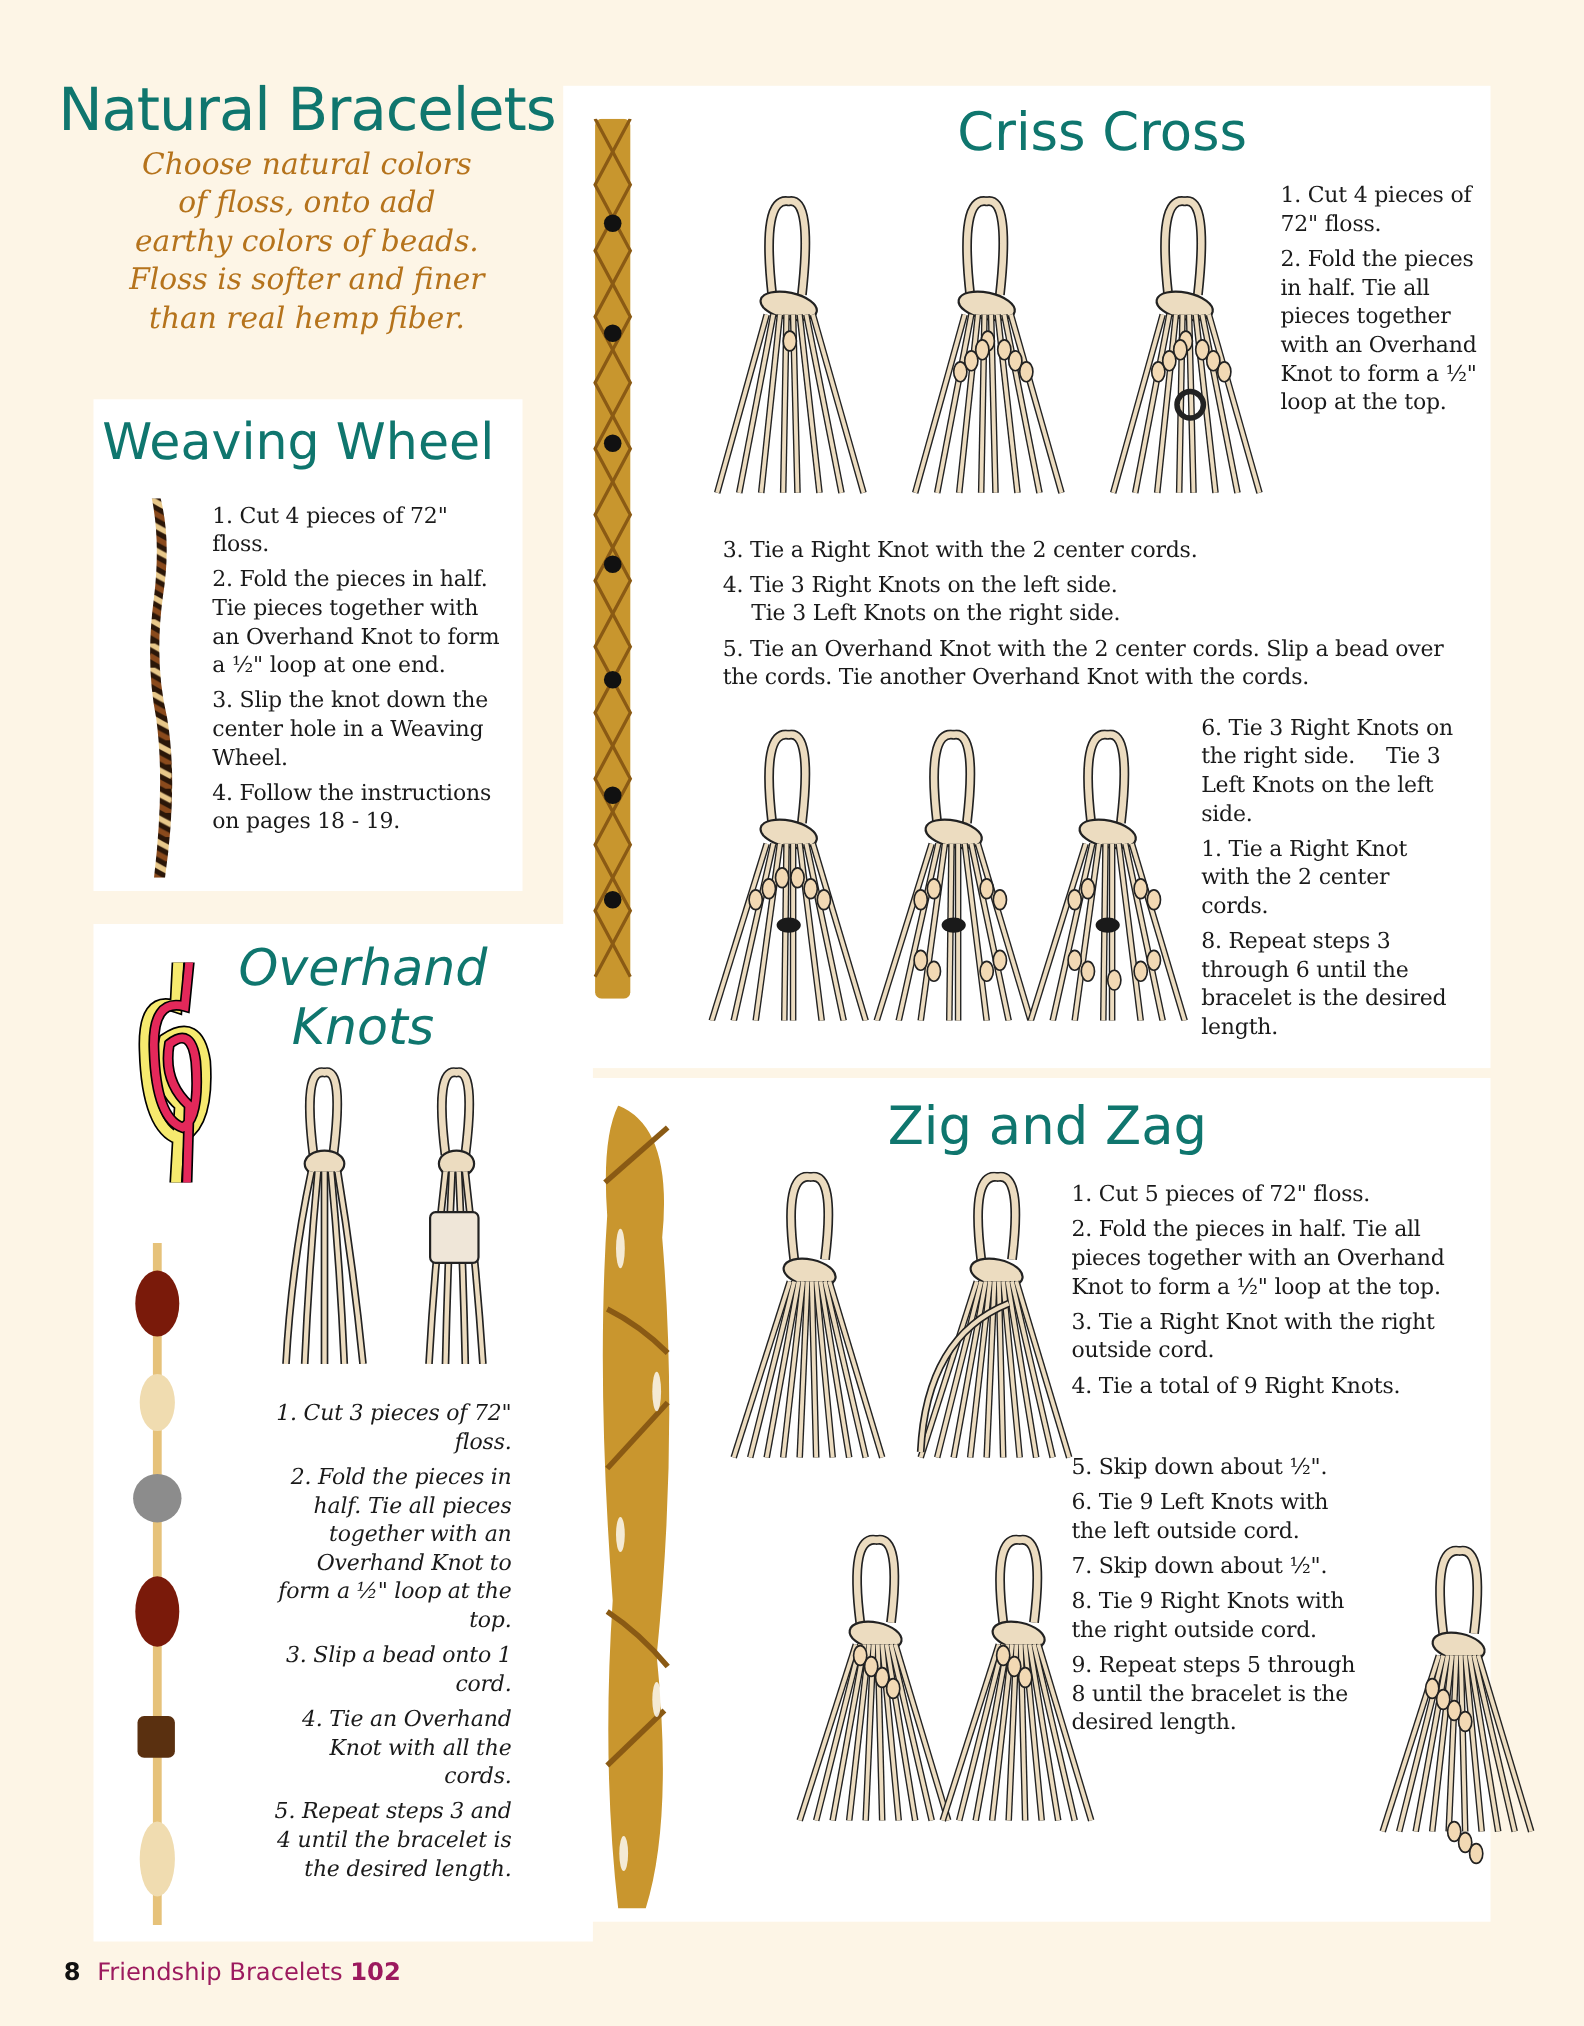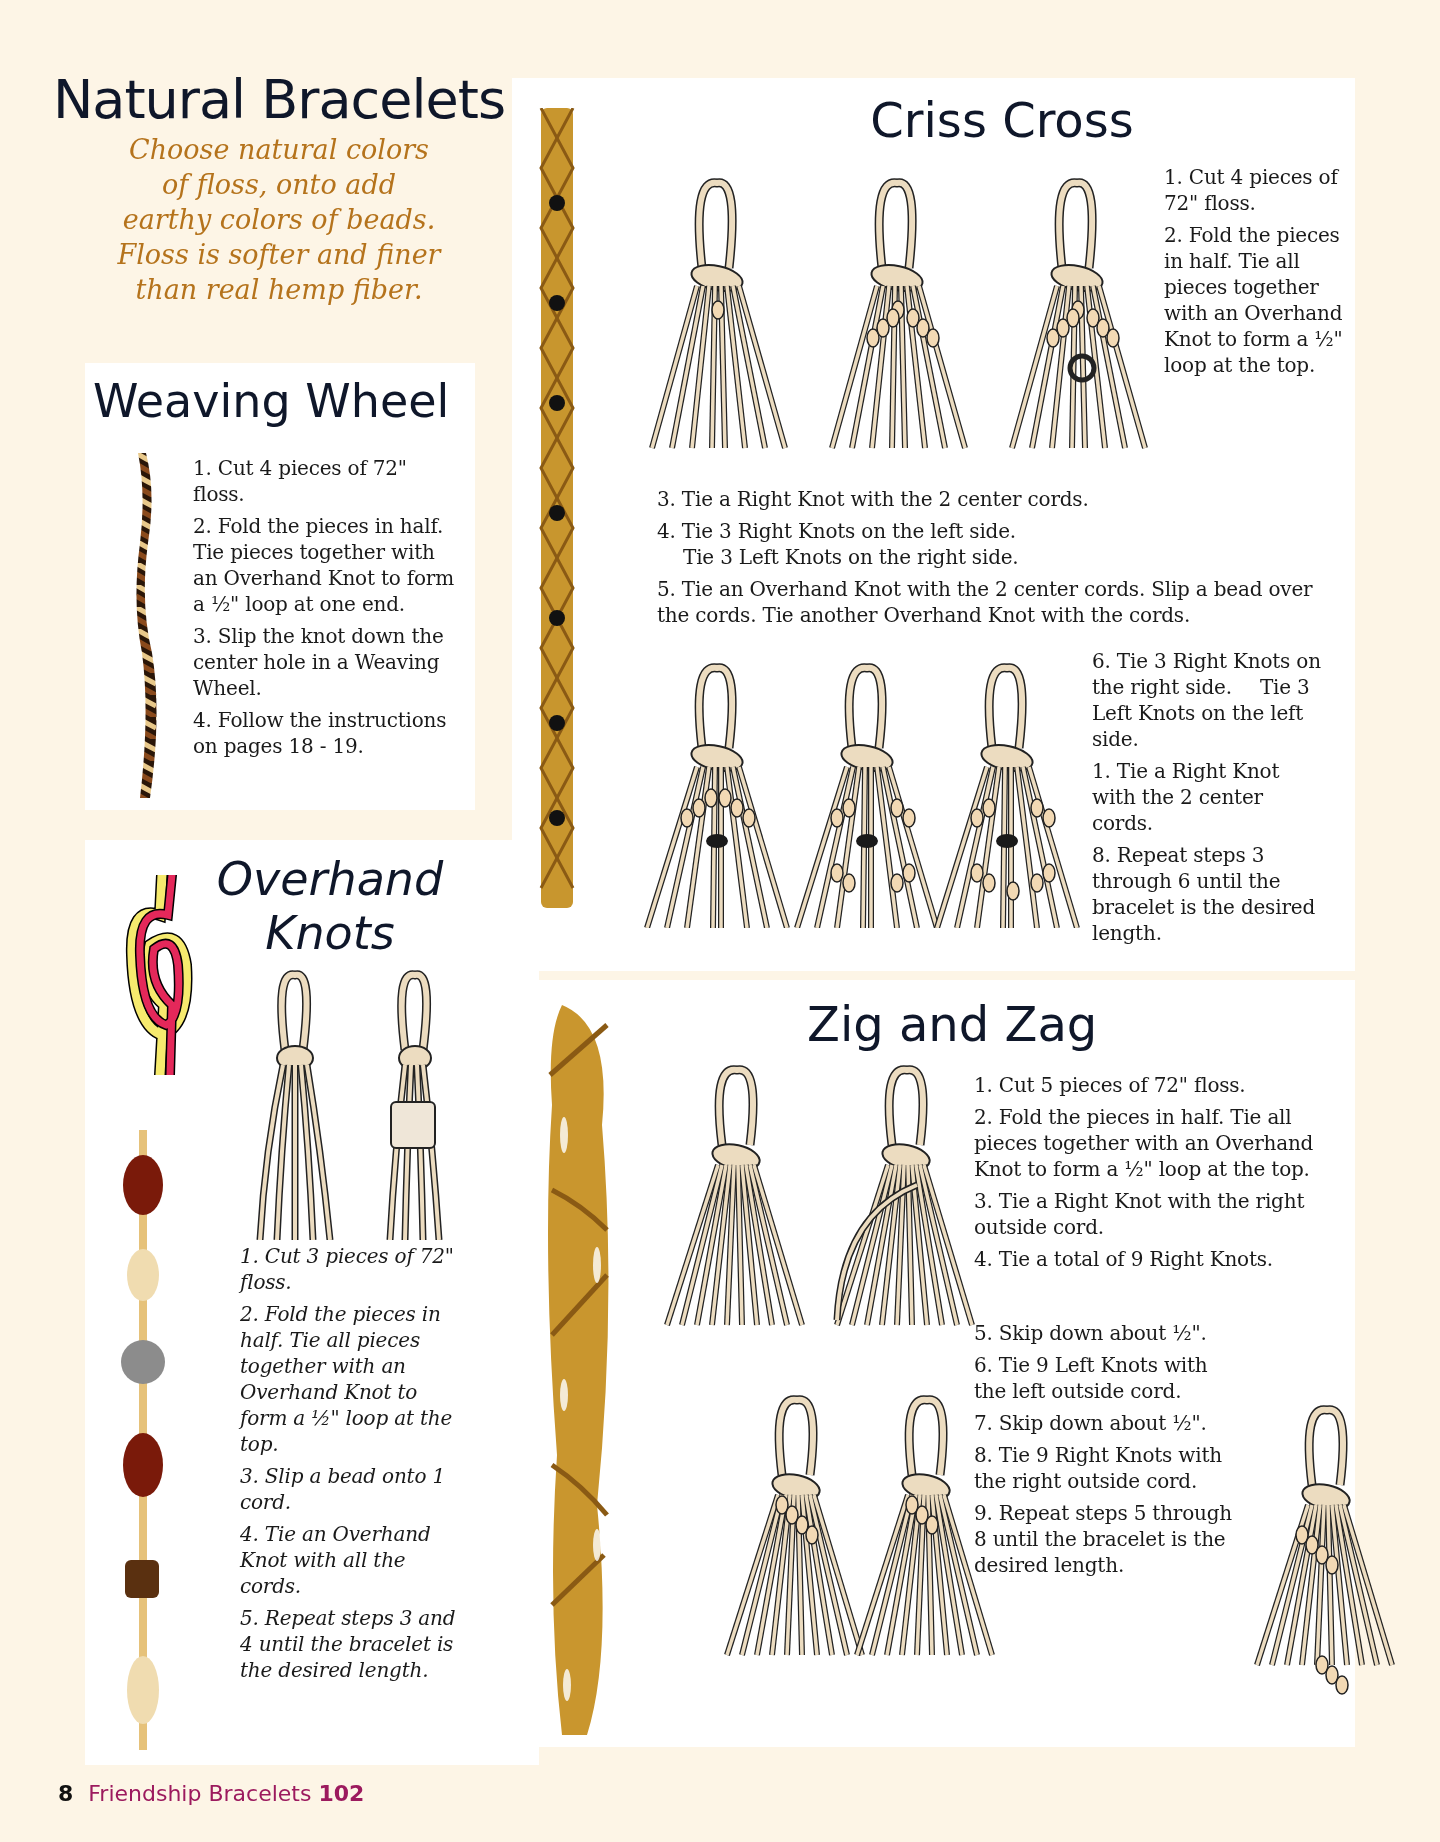--- a/index.html
+++ b/index.html
@@ -1,20 +1,20 @@
 <!DOCTYPE html>
 <html><head>
 <meta charset="utf-8">
 <style>
   * { box-sizing: border-box; margin: 0; padding: 0; }
   html, body { width: 1440px; height: 1842px; background: #fdf5e6; overflow: hidden; }
   body { position: relative; font-family: "DejaVu Serif", serif; color: #1a1a1a; }
   .abs { position: absolute; }
   .panel { position: absolute; background: #ffffff; }
-  .title-sans { font-family: "DejaVu Sans", sans-serif; color: #0f172a; font-weight: normal; }
+  .title-sans { font-family: "DejaVu Sans", sans-serif; color: #0f766e; font-weight: normal; }
   .script { font-family: "DejaVu Serif", serif; font-style: italic; color: #b5731c; }
   .steps p { font-size: 20px; line-height: 26px; margin-bottom: 6px; letter-spacing: -0.2px; }
   .steps p .indent { display: block; padding-left: 26px; }
   svg { display: block; }
   .footer { font-family: "DejaVu Sans", sans-serif; }
 </style>
 </head>
 <body>
 
 <div class="abs" style="left:48px; top:68px; width:462px; text-align:center;">
@@ -111,21 +111,21 @@
     <svg width="60" height="620" viewBox="0 0 60 620">
       <path d="M30,0 L30,620" stroke="#e6c27a" stroke-width="8"></path>
       <ellipse cx="30" cy="55" rx="20" ry="30" fill="#7a1a0a"></ellipse>
       <ellipse cx="30" cy="145" rx="16" ry="26" fill="#f0dcb0"></ellipse>
       <circle cx="30" cy="232" r="22" fill="#8c8c8c"></circle>
       <ellipse cx="30" cy="335" rx="20" ry="32" fill="#7a1a0a"></ellipse>
       <rect x="12" y="430" width="34" height="38" rx="6" fill="#5a3010"></rect>
       <ellipse cx="30" cy="560" rx="16" ry="34" fill="#f0dcb0"></ellipse>
     </svg>
   </div>
-  <div class="steps" style="position:absolute; left:155px; top:403px; width:225px;">
+  <div class="steps" style="position:absolute; left:155px; top:431px; width:225px;text-align:right;">
     <p>1. Cut 3 pieces of 72" floss.</p>
     <p>2. Fold the pieces in half. Tie all pieces together with an Overhand Knot to form a ½" loop at the top.</p>
     <p>3. Slip a bead onto 1 cord.</p>
     <p>4. Tie an Overhand Knot with all the cords.</p>
     <p>5. Repeat steps 3 and 4 until the bracelet is the desired length.</p>
   </div>
 </div>
 
 <div class="panel" style="left:512px; top:78px; width:843px; height:893px;">
   <h2 class="title-sans" style="position:absolute; left:240px; top:12px; width:500px; text-align:center; font-size:48px; line-height:60px;">Criss Cross</h2>

